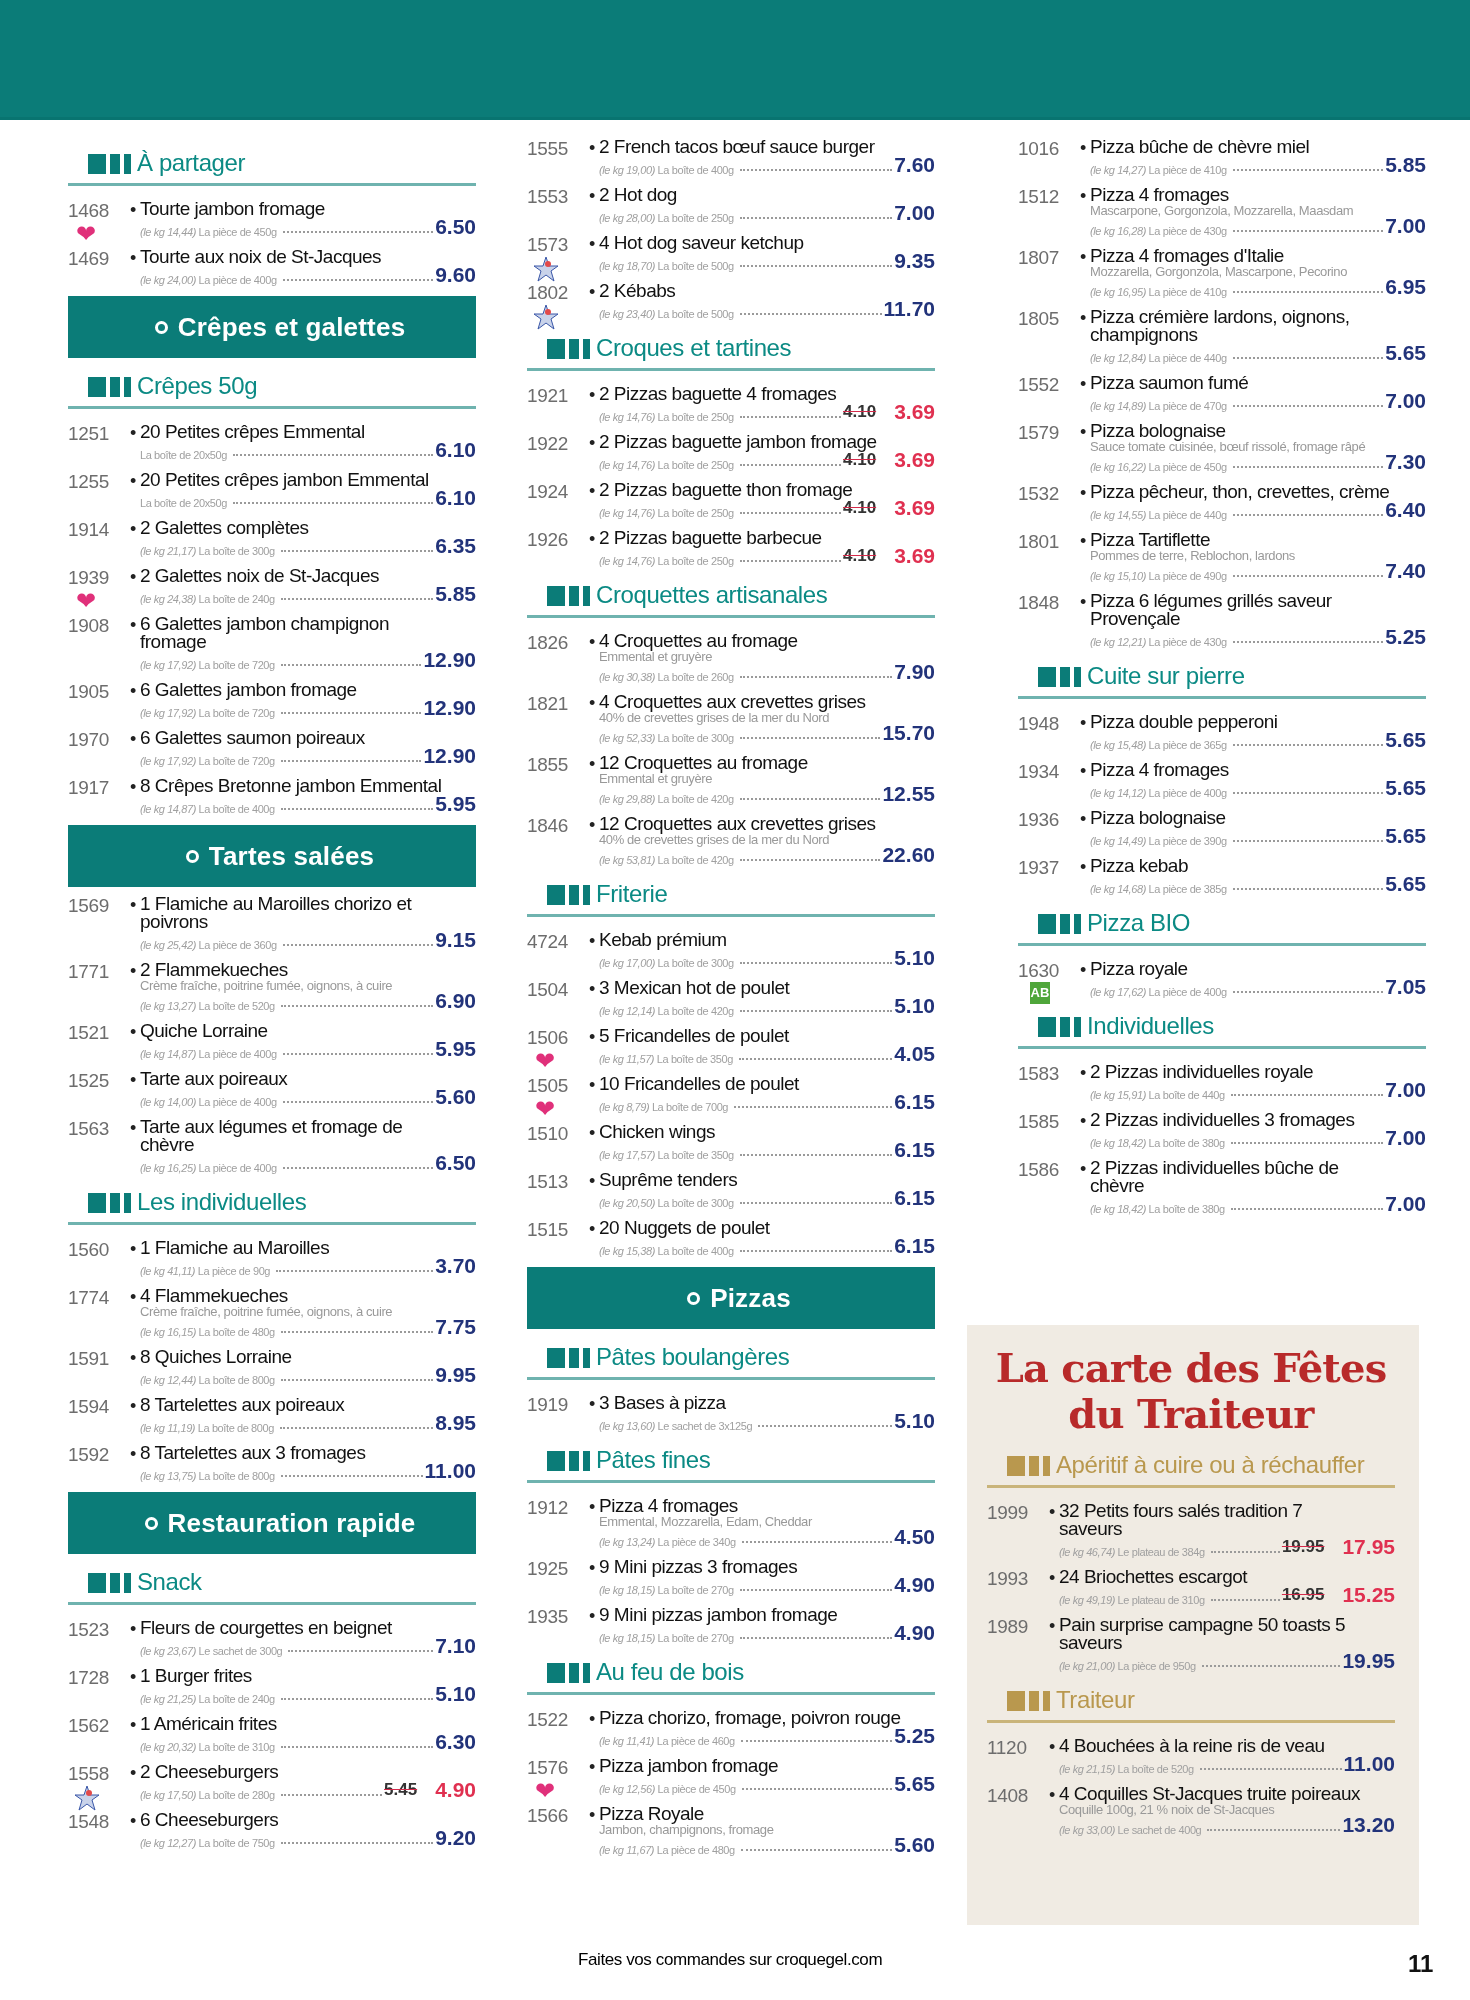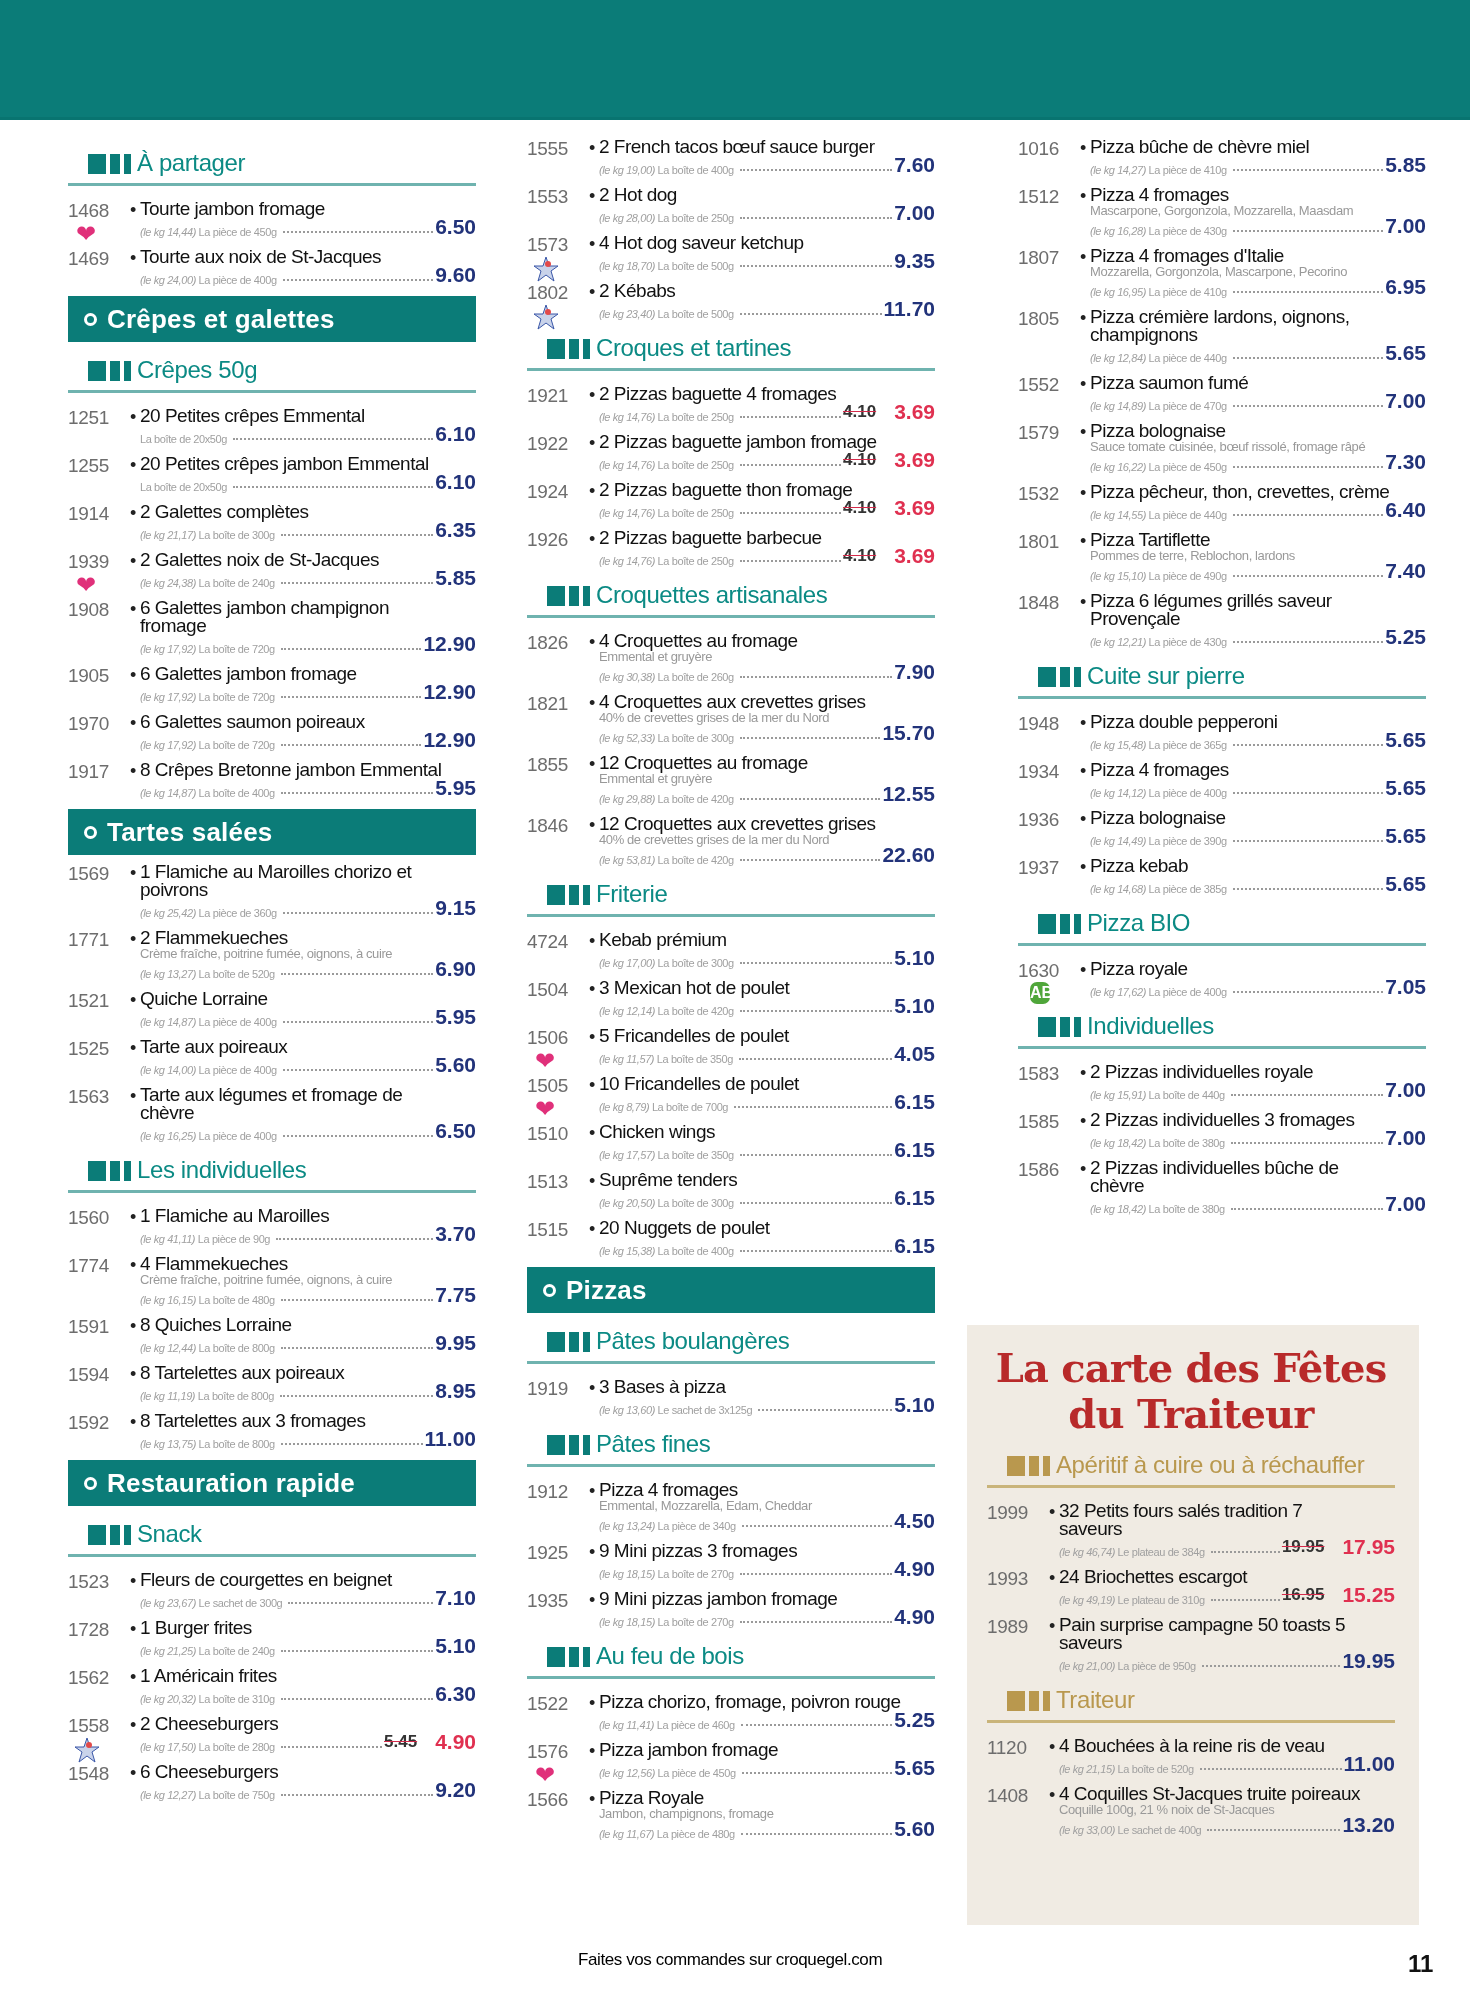--- a/index.html
+++ b/index.html
@@ -14,40 +14,40 @@
   .col-right { left: 1018px; width: 408px; }
 
   .sub-head { display: flex; align-items: flex-end; margin-top: 14px; padding-bottom: 6px; border-bottom: 3px solid #6fb3af; margin-bottom: 14px; padding-left: 20px; }
   .sub-head .bars { display: flex; align-items: flex-end; margin-right: 6px; margin-bottom: 3px; }
   .sub-head .bars span { display: inline-block; background: #0b7c78; height: 20px; margin-right: 4px; }
   .sub-head .bars span:nth-child(1) { width: 18px; }
   .sub-head .bars span:nth-child(2) { width: 10px; }
   .sub-head .bars span:nth-child(3) { width: 7px; margin-right: 0; }
   .sub-head .title { font-size: 24px; color: #0b8a84; letter-spacing: -0.4px; line-height: 28px; }
 
-  .main-head { background: #0b7c78; color: #ffffff; font-weight: bold; font-size: 26px; height: 46px; display: flex; align-items: center; padding-left: 16px; margin-top: 10px; margin-bottom: 8px; letter-spacing: 0.2px; }
+  .main-head { background: #0b7c78; color: #ffffff; font-weight: bold; font-size: 26px; height: 62px; display: flex; align-items: center; padding-left: 16px; margin-top: 10px; margin-bottom: 8px; letter-spacing: 0.2px; justify-content: center; }
   .main-head .ring { display: inline-block; width: 13px; height: 13px; border: 3px solid #fff; border-radius: 50%; margin-right: 10px; }
 
   .item { position: relative; padding-left: 72px; margin-bottom: 10px; }
   .item .code { position: absolute; left: 0; top: 0; font-size: 19px; color: #6d6d6d; letter-spacing: -0.3px; }
   .item .dot { position: absolute; left: 62px; top: 0; font-size: 18px; color: #222; }
   .item .name { font-size: 19px; line-height: 18px; color: #111; letter-spacing: -0.5px; font-weight: 500; padding-right: 30px; }
   .item .desc { font-size: 13px; color: #999; line-height: 13px; letter-spacing: -0.4px; }
   .item .meta-row { display: flex; align-items: flex-end; height: 20px; margin-top: 0px; }
   .item .meta { font-size: 11px; color: #a0a0a0; font-style: italic; white-space: nowrap; letter-spacing: -0.4px; }
   .item .meta .norm { font-style: normal; }
   .item .leader { flex: 1; border-bottom: 2px dotted #9a9a9a; margin: 0 2px 5px 6px; height: 1px; }
   .item .price { font-size: 21px; font-weight: bold; color: #22337a; line-height: 22px; }
   .item .old { font-size: 17px; font-weight: bold; color: #333; text-decoration: line-through; text-decoration-color: #d42a4a; margin-right: 18px; line-height: 22px; }
   .item .promo { font-size: 21px; font-weight: bold; color: #e03050; line-height: 22px; }
 
   .badge { position: absolute; left: 8px; top: 22px; width: 26px; height: 24px; }
   .badge-heart { color: #e0307a; font-size: 24px; line-height: 24px; }
   .badge-star { left: 6px; }
-  .badge-bio { left: 12px; width: 20px; height: 22px; background: #4fa63a; color: #fff; font-size: 16px; font-weight: bold; text-align: center; line-height: 22px; border-radius: 7px; }
+  .badge-bio { left: 12px; width: 20px; height: 22px; background: #4fa63a; color: #fff; font-size: 13px; font-weight: bold; text-align: center; line-height: 22px; }
 
   .fetes { position: absolute; left: 967px; top: 1325px; width: 452px; height: 600px; background: #f0ebe3; padding: 20px 24px 0 20px; }
   .fetes .big-title { font-family: "DejaVu Serif", serif; font-weight: bold; color: #b82a2a; font-size: 40px; line-height: 46px; text-align: center; letter-spacing: -0.8px; margin-bottom: 8px; }
   .fetes .sub-head { border-bottom-color: #c9b47a; }
   .fetes .sub-head .bars span { background: #b9984e; }
   .fetes .sub-head .title { color: #b9984e; }
 
   .footer-text { position: absolute; left: 578px; top: 1950px; font-size: 17px; color: #000000; letter-spacing: -0.4px; }
   .page-num { position: absolute; left: 1408px; top: 1950px; font-size: 24px; font-weight: bold; color: #111; }
 </style>

